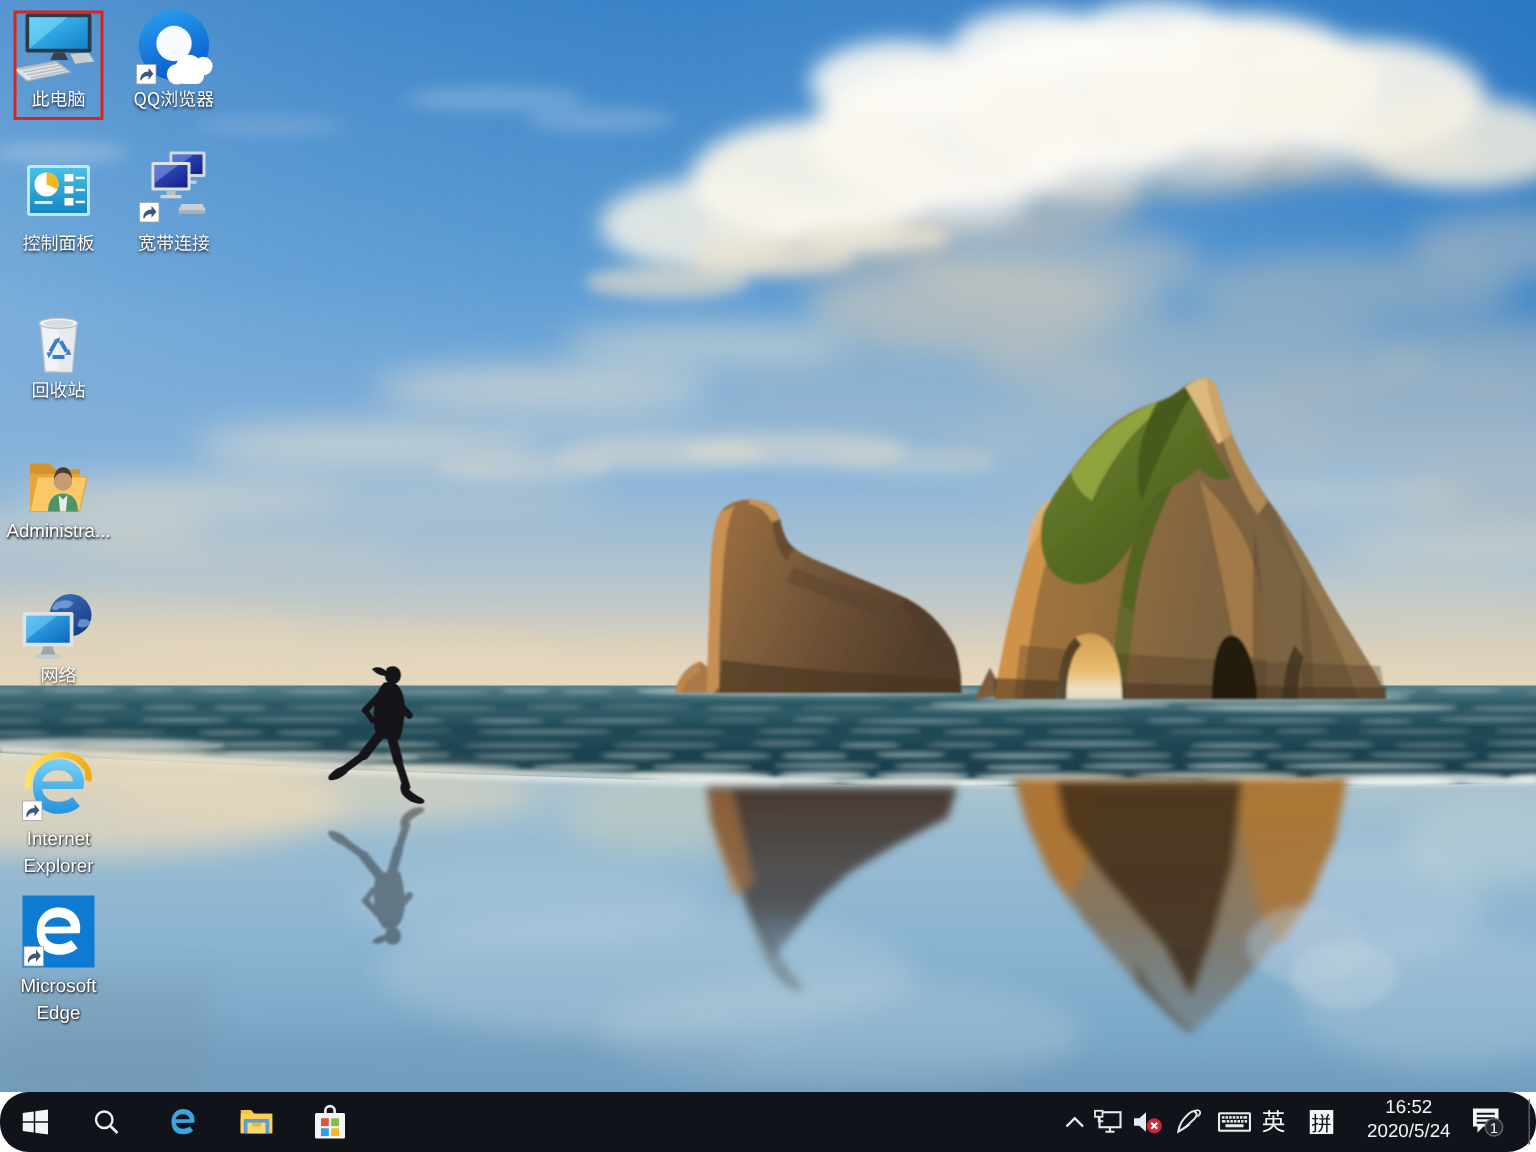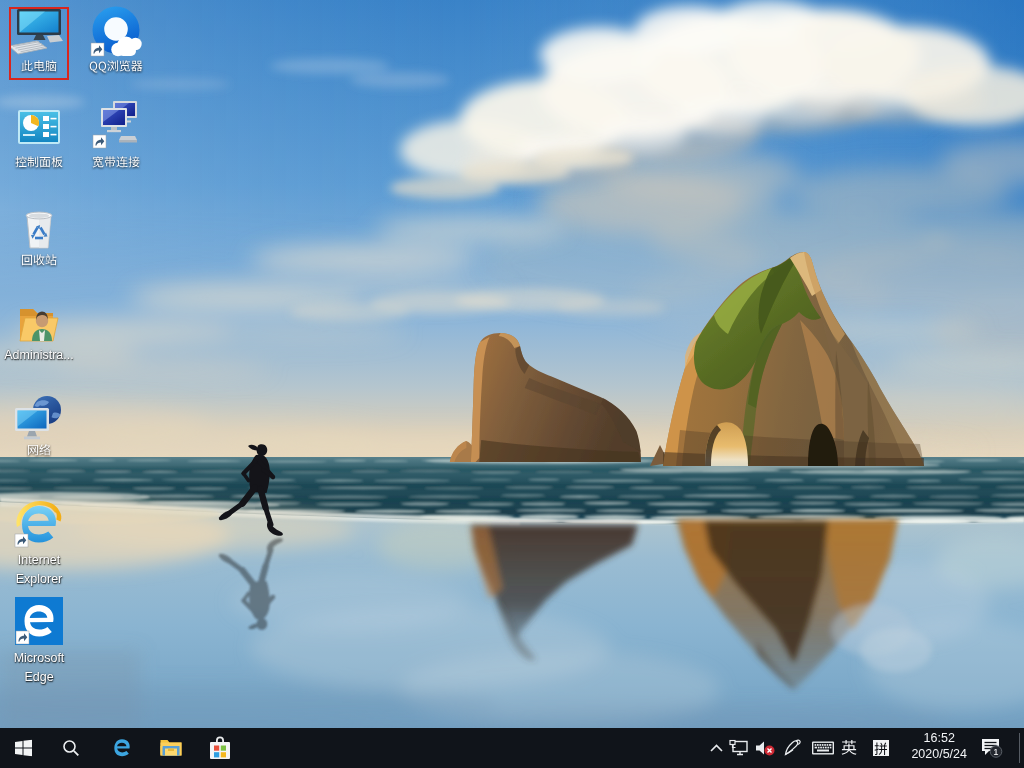--- a/index.html
+++ b/index.html
@@ -3,21 +3,21 @@
 <style>
 * { margin:0; padding:0; box-sizing:border-box; }
 html,body { width:1024px; height:768px; overflow:hidden; font-family:"Liberation Sans",sans-serif; }
 #desktop { position:relative; width:1024px; height:728px; overflow:hidden;padding-left:27px; }
 #wp { position:absolute; left:0; top:0; }
 .cell { position:absolute; width:76px; text-align:center; }
 .ic { display:flex; justify-content:center; }
 .lb { position:absolute; width:76px; left:0; text-align:center; }
 .clbl { filter: drop-shadow(0.5px 1px 0.9px rgba(0,0,0,.9)); vertical-align:top; }
 .elb { color:#fff; font-size:12.5px; line-height:16.5px; text-shadow:0.5px 1px 1.5px rgba(0,0,0,.95), 0 0 2px rgba(0,0,0,.5); }
-#taskbar { position:absolute; left:0; top:728px; width:1024px; height:40px; background:#10141a; }
+#taskbar { position:absolute; left:0; top:728px; width:1024px; height:40px; background:#10141a;border-radius:19px; }
 .tbi { position:absolute; top:50%; transform:translateY(-50%); line-height:0; }
 #clock { position:absolute; right:57px; top:3px; color:#f2f4f6; font-size:12.5px; text-align:center; line-height:15.5px; }
 #showdesk { position:absolute; right:4px; top:5px; width:1px; height:30px; background:#565c64; }
 </style></head>
 <body>
 <div id="desktop">
 <svg id="wp" width="1024" height="728" viewBox="0 0 1024 728">
 <defs>
 <linearGradient id="sky" x1="0" y1="0" x2="0" y2="1">
 <stop offset="0" stop-color="#3a83c8"></stop>

